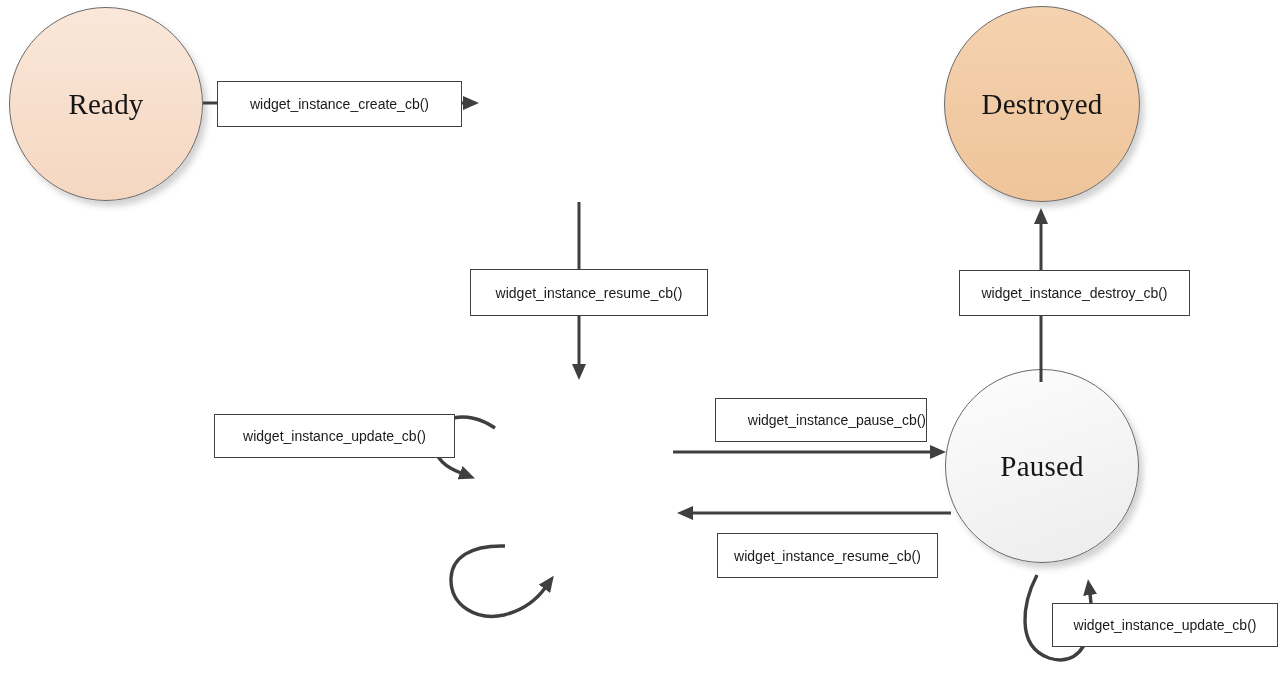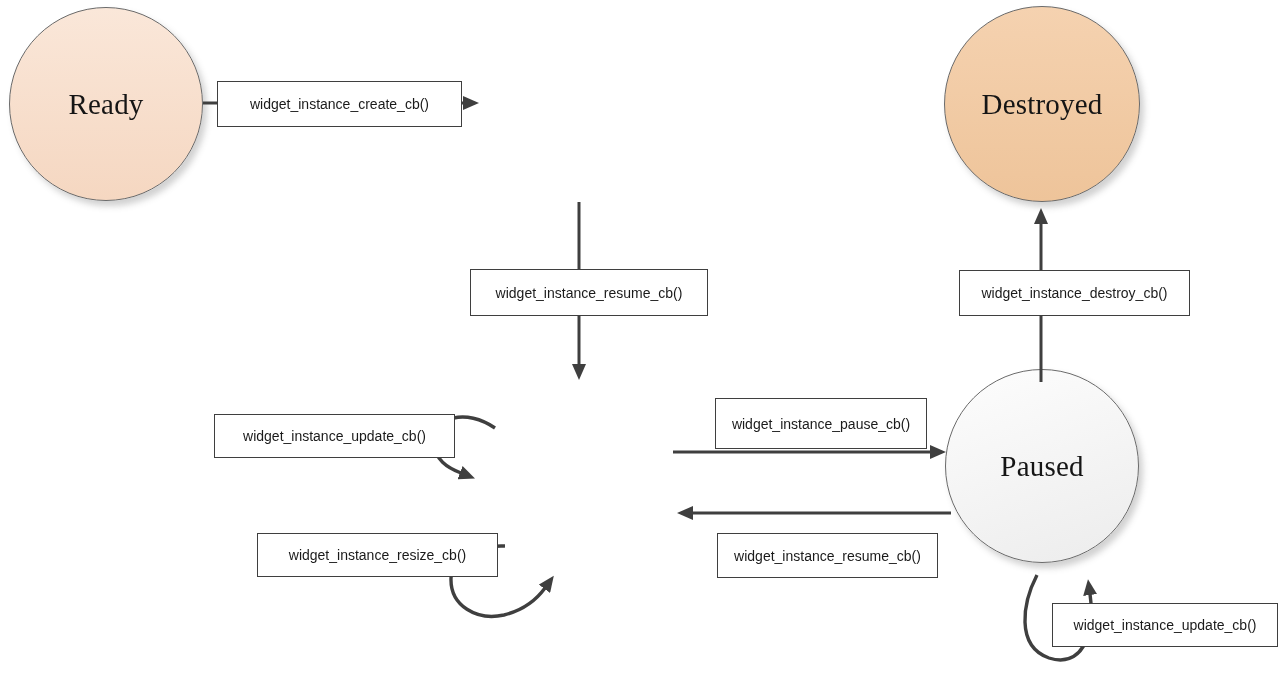--- a/index.html
+++ b/index.html
@@ -32,21 +32,21 @@
   .tlabel{
     position:absolute;background:#ffffff;border:1px solid #3f3f3f;
     display:flex;align-items:center;justify-content:center;
     font-size:14px;color:#1a1a1a;z-index:3;box-sizing:border-box;
     white-space:nowrap;
   }
   #t-create      {left:217px; top:81px;  width:245px;height:46px;}
   #t-resume-top  {left:470px; top:269px; width:238px;height:47px;}
   #t-destroy     {left:926px; top:270px; width:231px;height:46px;margin-left:33px;}
   #t-update-left {left:214px; top:414px; width:241px;height:44px;}
-  #t-pause       {left:715px; top:398px; width:212px;height:51px;}
+  #t-pause       {left:715px; top:398px; width:212px;height:44px;justify-content:flex-end;}
   #t-resume-bot  {left:717px; top:533px; width:221px;height:45px;}
   #t-resize      {left:257px; top:533px; width:241px;height:44px;}
   #t-update-right{left:1052px;top:603px; width:226px;height:44px;}
 </style>
 </head>
 <body>
 
 <div id="canvas">
 
   <div id="ready" class="state peach-light">
@@ -88,20 +88,17 @@
   </div>
   <div id="t-update-left" class="tlabel">
     <span>widget_instance_update_cb()</span>
   </div>
   <div id="t-pause" class="tlabel">
     <span>widget_instance_pause_cb()</span>
   </div>
   <div id="t-resume-bot" class="tlabel">
     <span>widget_instance_resume_cb()</span>
   </div>
-  <div id="t-resize" class="tlabel">
-    <span>widget_instance_resize_cb()</span>
-  </div>
   <div id="t-update-right" class="tlabel">
     <span>widget_instance_update_cb()</span>
   </div>
 
 </div>
 
 </body></html>

